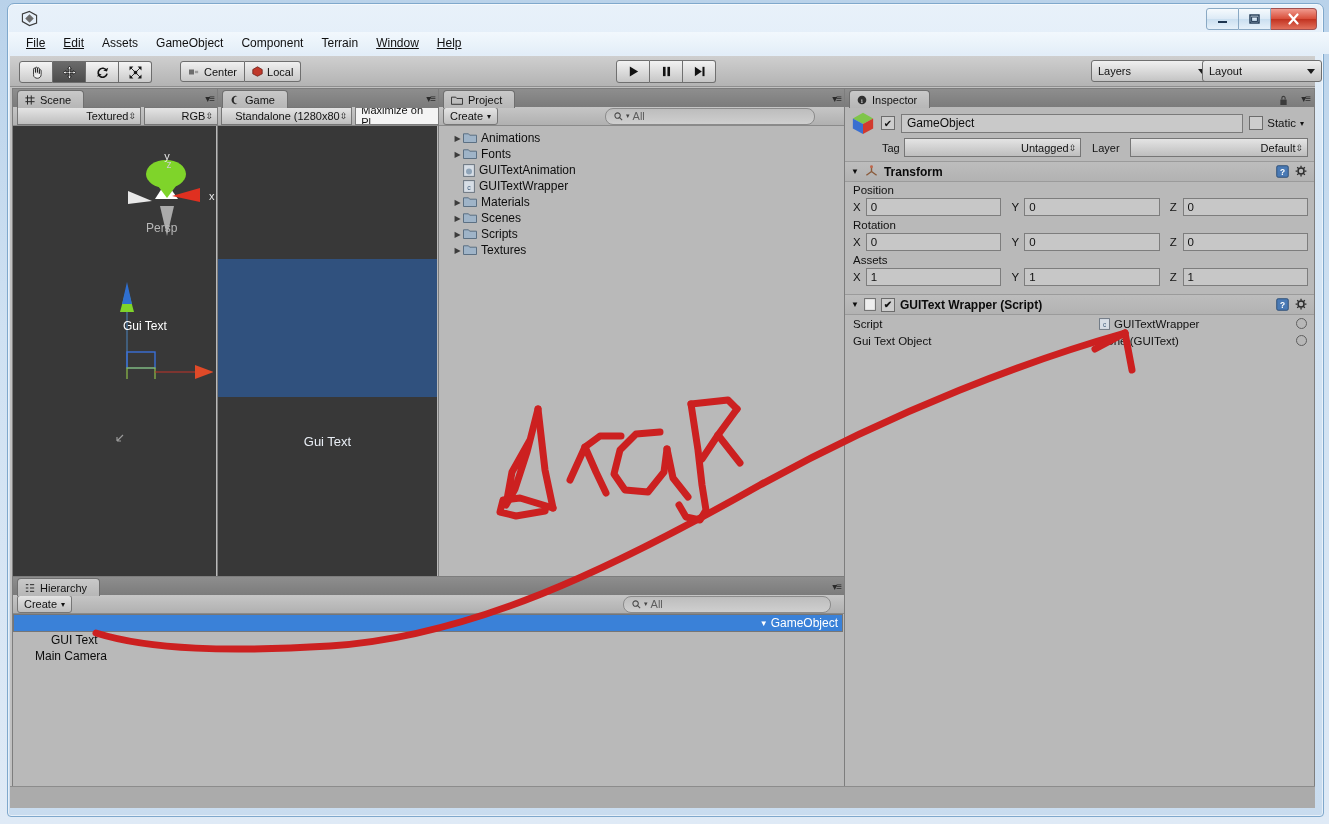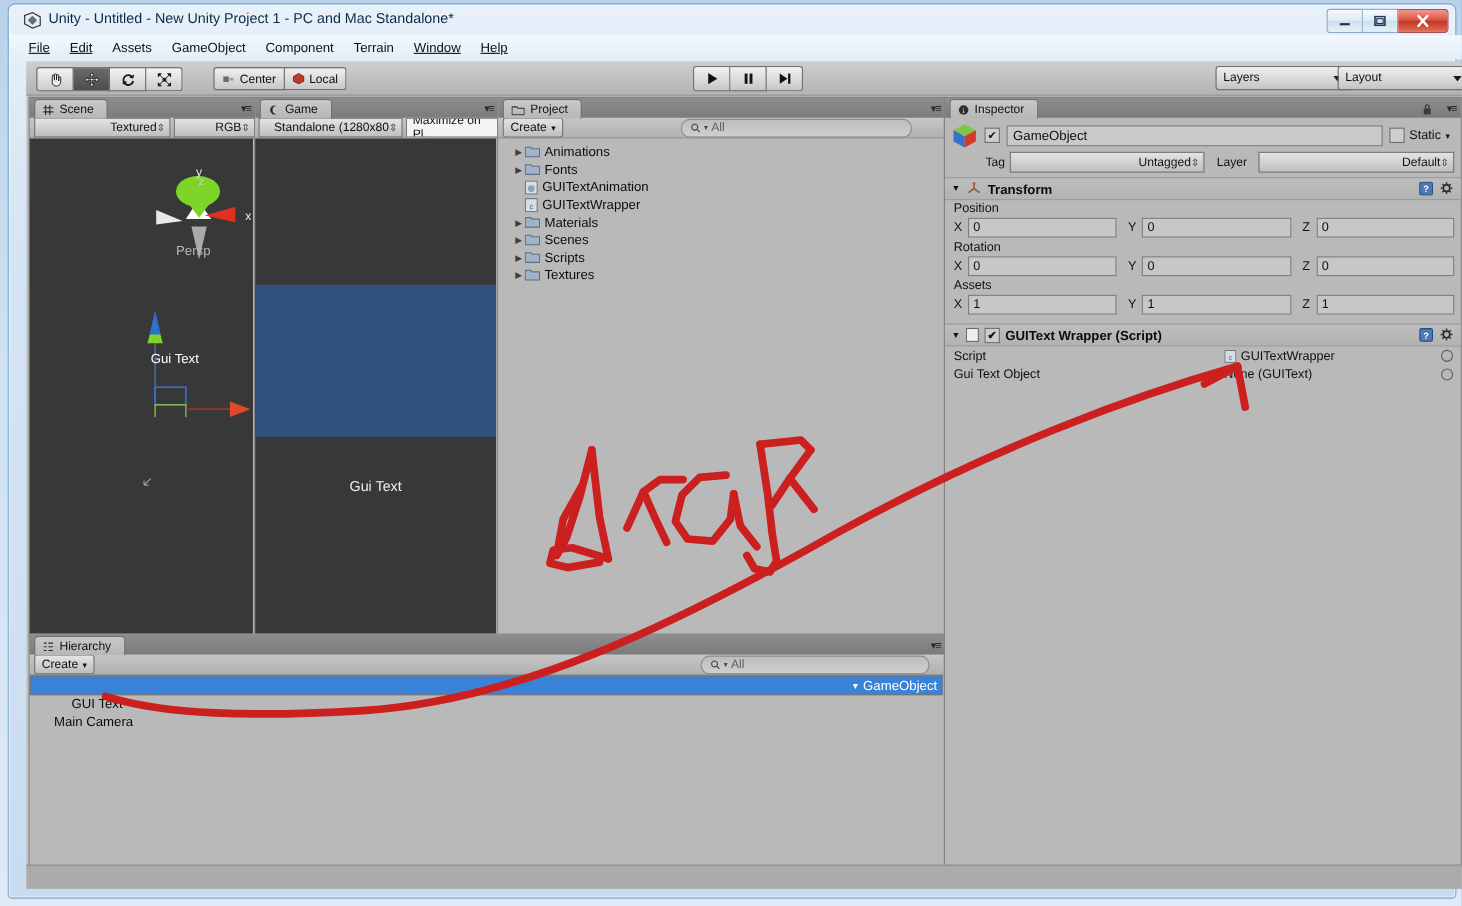--- a/index.html
+++ b/index.html
@@ -25,21 +25,21 @@
         color:#fff;font-weight:bold;font-size:13px;}
 
   
   .menubar{position:absolute;left:1px;top:28px;width:1313px;height:22px;
            background:linear-gradient(180deg,#f2f8fd,#e3eef8);display:flex;align-items:center;
            padding-left:8px;gap:0;}
   .menu-item{font-size:12px;color:#101010;padding:2px 9px;}
   .menu-item u{text-decoration:underline;}
 
   
-  .editor{position:absolute;left:16px;top:52px;width:1305px;height:752px;background:#c0c0c0;}
+  .editor{position:absolute;left:2px;top:52px;width:1305px;height:752px;background:#c0c0c0;}
 
   
   .toolbar{position:absolute;left:0;top:0;width:100%;height:30px;
            background:linear-gradient(180deg,#cfcfcf,#b3b3b3);border-bottom:1px solid #8e8e8e;}
   .tbgroup{position:absolute;display:flex;}
   .tbtn{width:32px;height:20px;border:1px solid #6d6d6d;border-left:none;
         background:linear-gradient(180deg,#f4f4f4,#cbcbcb);
         display:flex;align-items:center;justify-content:center;}
   .tbtn:first-child{border-left:1px solid #6d6d6d;border-radius:3px 0 0 3px;}
   .tbtn:last-child{border-radius:0 3px 3px 0;}
@@ -117,21 +117,20 @@
 
 <div id="app">
 
   <div class="winframe">
 
     <div class="titlebar">
       <svg class="unity-logo" viewBox="0 0 24 24">
         <polygon points="12,2 22,7.6 22,18.4 12,22 2,16.4 2,5.6" fill="none" stroke="#3c3c3c" stroke-width="1.6"></polygon>
         <polygon points="12,6 18,12 12,18 6,12" fill="#6c6c6c"></polygon>
       </svg>
-      <div class="title-text">Unity - Untitled - New Unity Project 1 - PC and Mac Standalone*</div>
       <div class="wbtns">
         <div class="wbtn">
           <svg width="11" height="9" viewBox="0 0 11 9">
               <rect x="1" y="6" width="9" height="2" fill="#1d3550"></rect>
             </svg>
         </div>
         <div class="wbtn">
           <svg width="11" height="10" viewBox="0 0 11 10">
               <rect x="1" y="1" width="9" height="8" fill="none" stroke="#1d3550" stroke-width="1.4"></rect>
               <rect x="2.6" y="3" width="5.8" height="4.4" fill="none" stroke="#1d3550" stroke-width="1"></rect>

